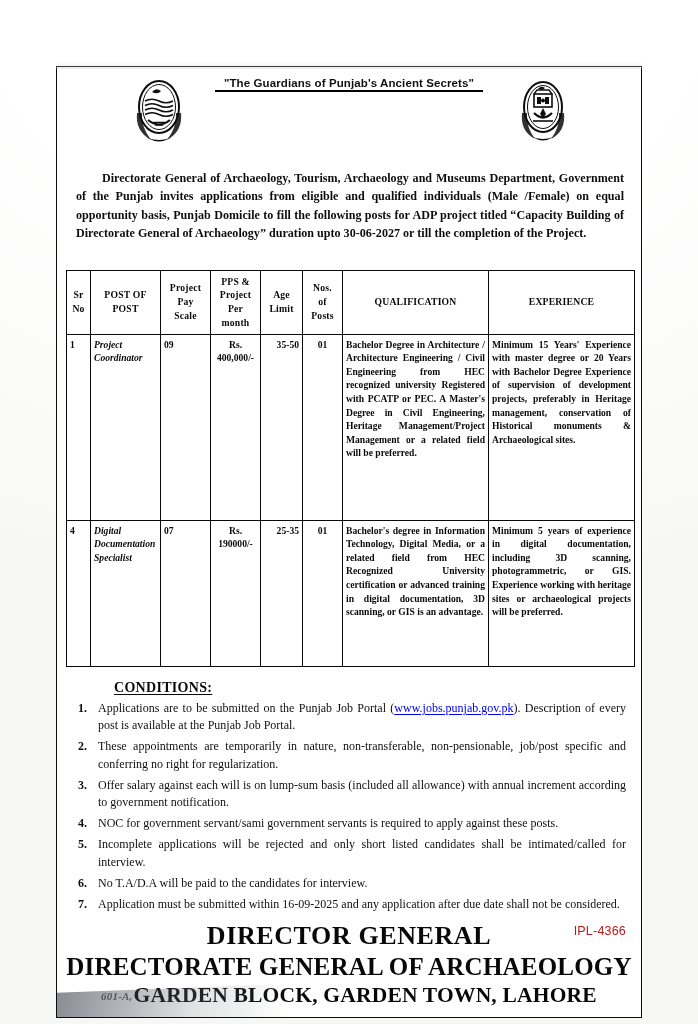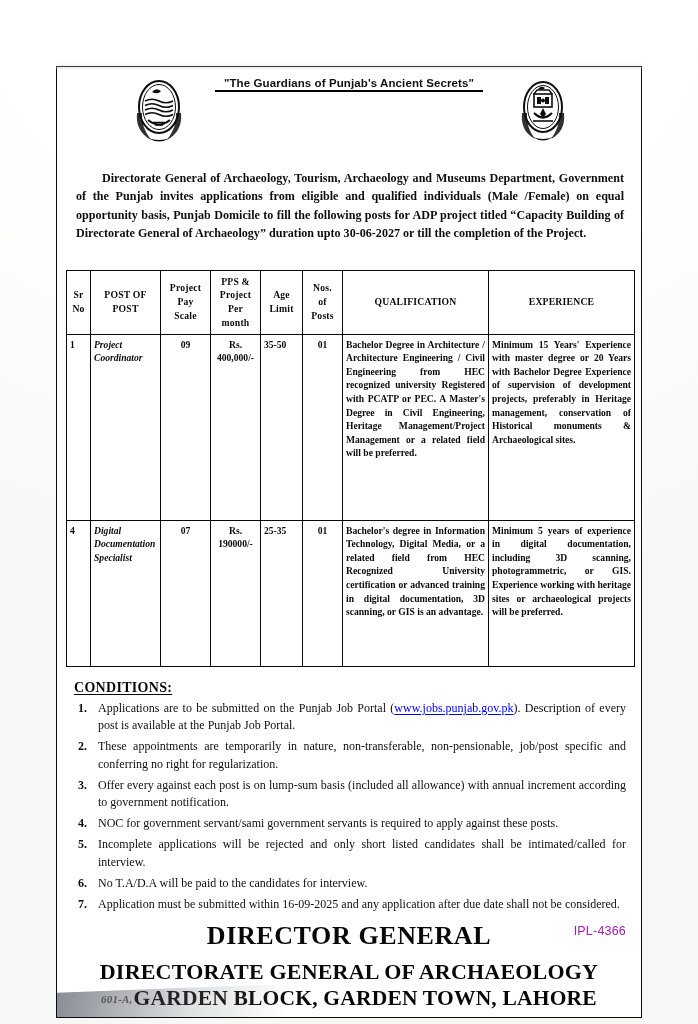--- a/index.html
+++ b/index.html
@@ -121,43 +121,44 @@
   th.h-name    { width: 70px; }
   th.h-scale   { width: 50px; margin-top: 19px; }
   th.h-pps     { width: 50px; }
   th.h-age     { width: 42px; }
   th.h-posts   { width: 40px; }
   th.h-qual    { width: 146px; }
   th.h-exp     { width: 146px; }
 
   td.c-sr    { text-align: left;   font-weight: 600; }
   td.c-name  { text-align: left;   font-weight: 600; font-style: italic; }
-  td.c-scale { text-align: center; font-weight: 600; }
+  td.c-scale { font-weight: 600; }
   td.c-pps   { text-align: center; font-weight: 600; }
-  td.c-age   { text-align: left; font-weight: 600; }
+  td.c-age   { text-align: right; font-weight: 600; }
   td.c-posts { text-align: center; font-weight: 600; margin-top: 30px; }
   td.c-qual,
   td.c-exp   { text-align: justify; text-justify: inter-word; font-weight: 600; }
 
   tr.row-1 td { height: 186px; }
   tr.row-2 td { height: 146px; }
 
   .pps-line { display: block; }
 
   
   .conditions {
     margin: 13px 6px 0 8px;
   }
   .cond-title {
     font-size: 14px;
     font-weight: bold;
     text-decoration: underline;
     text-underline-offset: 2px;
     letter-spacing: 0.3px;
     margin-bottom: 4px;
+    margin-left: 40px;
   }
   ol.cond-list {
     list-style: none;
     counter-reset: cond;
     margin: 0;
     padding: 0;
   }
   ol.cond-list li {
     counter-increment: cond;
     position: relative;
@@ -188,35 +189,35 @@
     margin-top: 7px;
     text-align: center;
   }
   .ipl-ref {
     position: absolute;
     right: 6px;
     top: 4px;
     font-family: "Liberation Sans", sans-serif;
     font-size: 12.5px;
     font-weight: 500;
-    color: #a21caf;
+    color: #b91c1c;
     letter-spacing: 0.2px;
   }
   .f-line1 {
     font-size: 26px;
     font-weight: bold;
     letter-spacing: 0.6px;
     line-height: 1.2;
   }
   .f-line2 {
-    font-size: 22px;
+    font-size: 25px;
     font-weight: bold;
     letter-spacing: 0.2px;
     line-height: 1.18;
-    margin-top: 8px;
+    margin-top: 1px;
   }
   .f-line3 {
     font-size: 21.5px;
     font-weight: bold;
     letter-spacing: 0.2px;
     line-height: 1.18;
     margin-top: 1px;
     position: relative;
   }
   .f-addr-prefix {
@@ -367,21 +368,21 @@
         <td class="c-exp">Minimum 5 years of experience in digital documentation, including 3D scanning, photogrammetric, or GIS. Experience working with heritage sites or archaeological projects will be preferred.</td>
       </tr>
     </tbody>
   </table>
 
   <div class="conditions">
     <div class="cond-title">CONDITIONS:</div>
     <ol class="cond-list">
       <li><span>Applications are to be submitted on the Punjab Job Portal (</span><a class="portal-link" href="#">www.jobs.punjab.gov.pk</a><span>). Description of every post is available at the Punjab Job Portal.</span></li>
       <li>These appointments are temporarily in nature, non-transferable, non-pensionable, job/post specific and conferring no right for regularization.</li>
-      <li>Offer every against each post is on lump-sum basis (included all allowance) with annual increment according to government notification.</li>
+      <li>Offer salary against each will is on lump-sum basis (included all allowance) with annual increment according to government notification.</li>
       <li>NOC for government servant/sami government servants is required to apply against these posts.</li>
       <li>Incomplete applications will be rejected and only short listed candidates shall be intimated/called for interview.</li>
       <li>No T.A/D.A will be paid to the candidates for interview.</li>
       <li>Application must be submitted within 16-09-2025 and any application after due date shall not be considered.</li>
     </ol>
   </div>
 
   <div class="footer">
     <div class="ipl-ref">IPL-4366</div>
     <div class="f-line1">DIRECTOR GENERAL</div>

